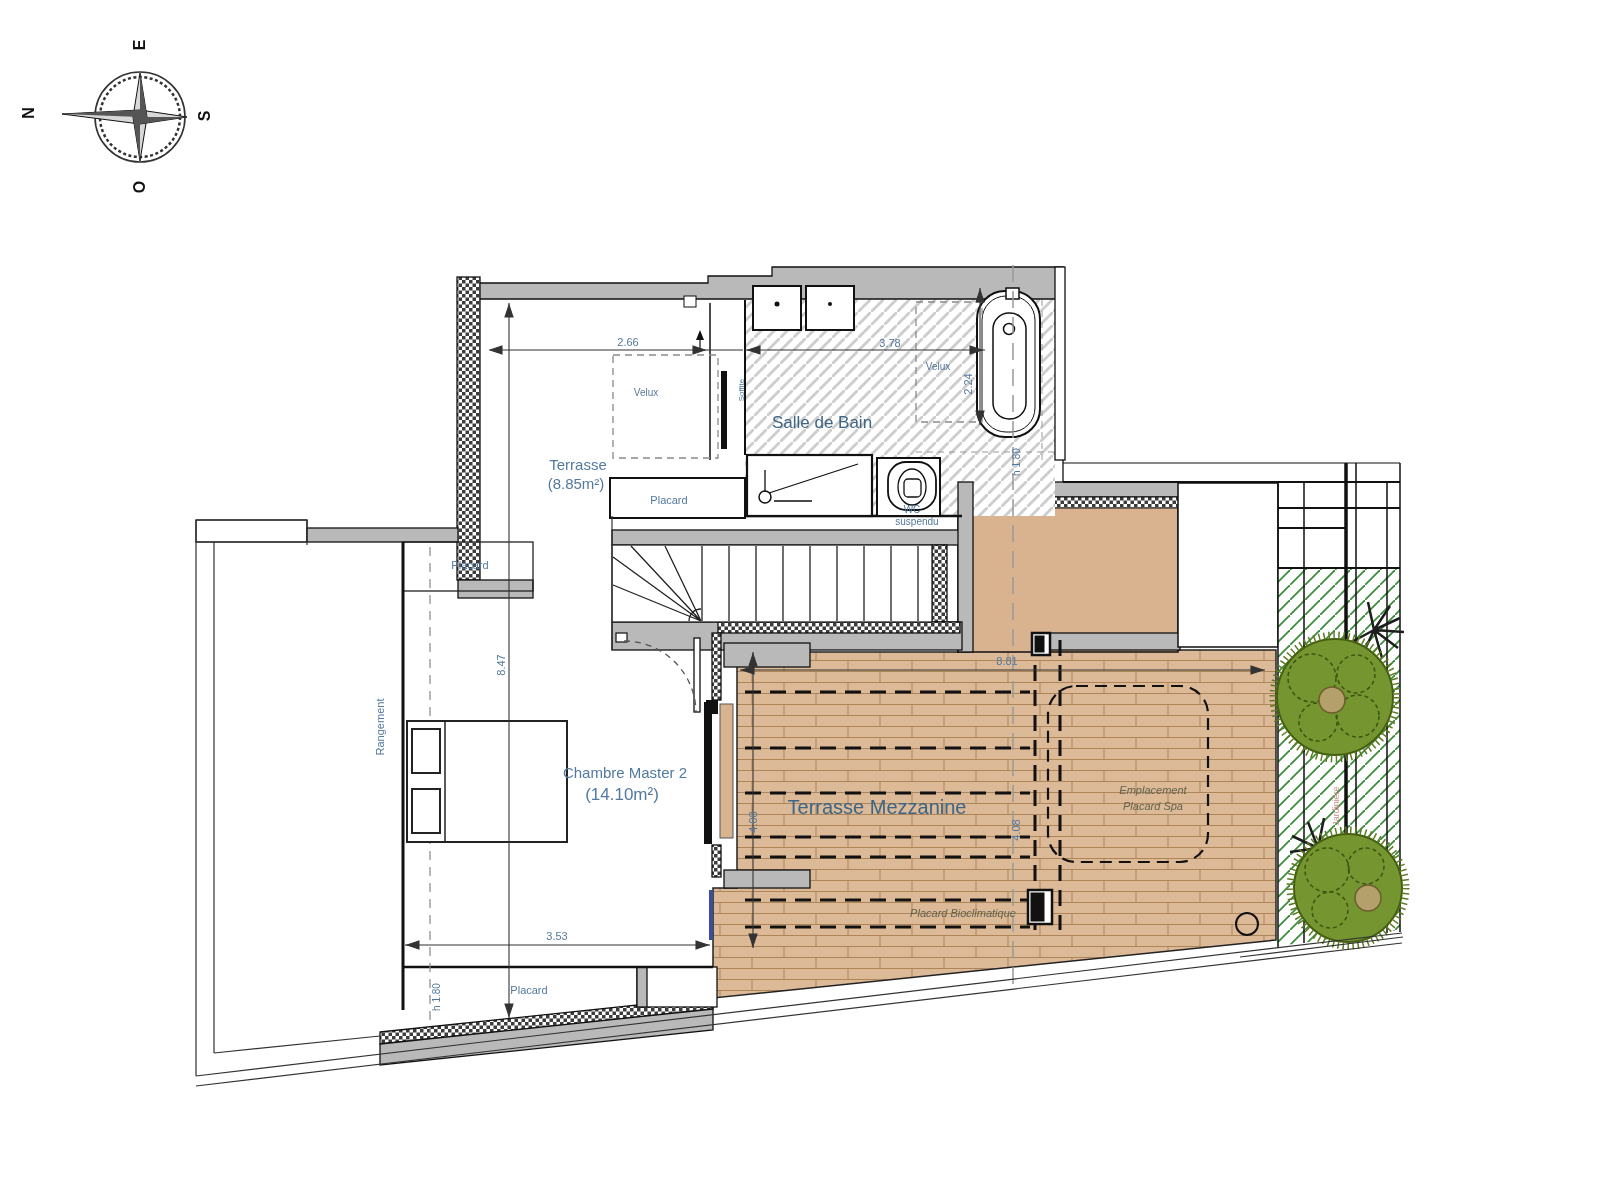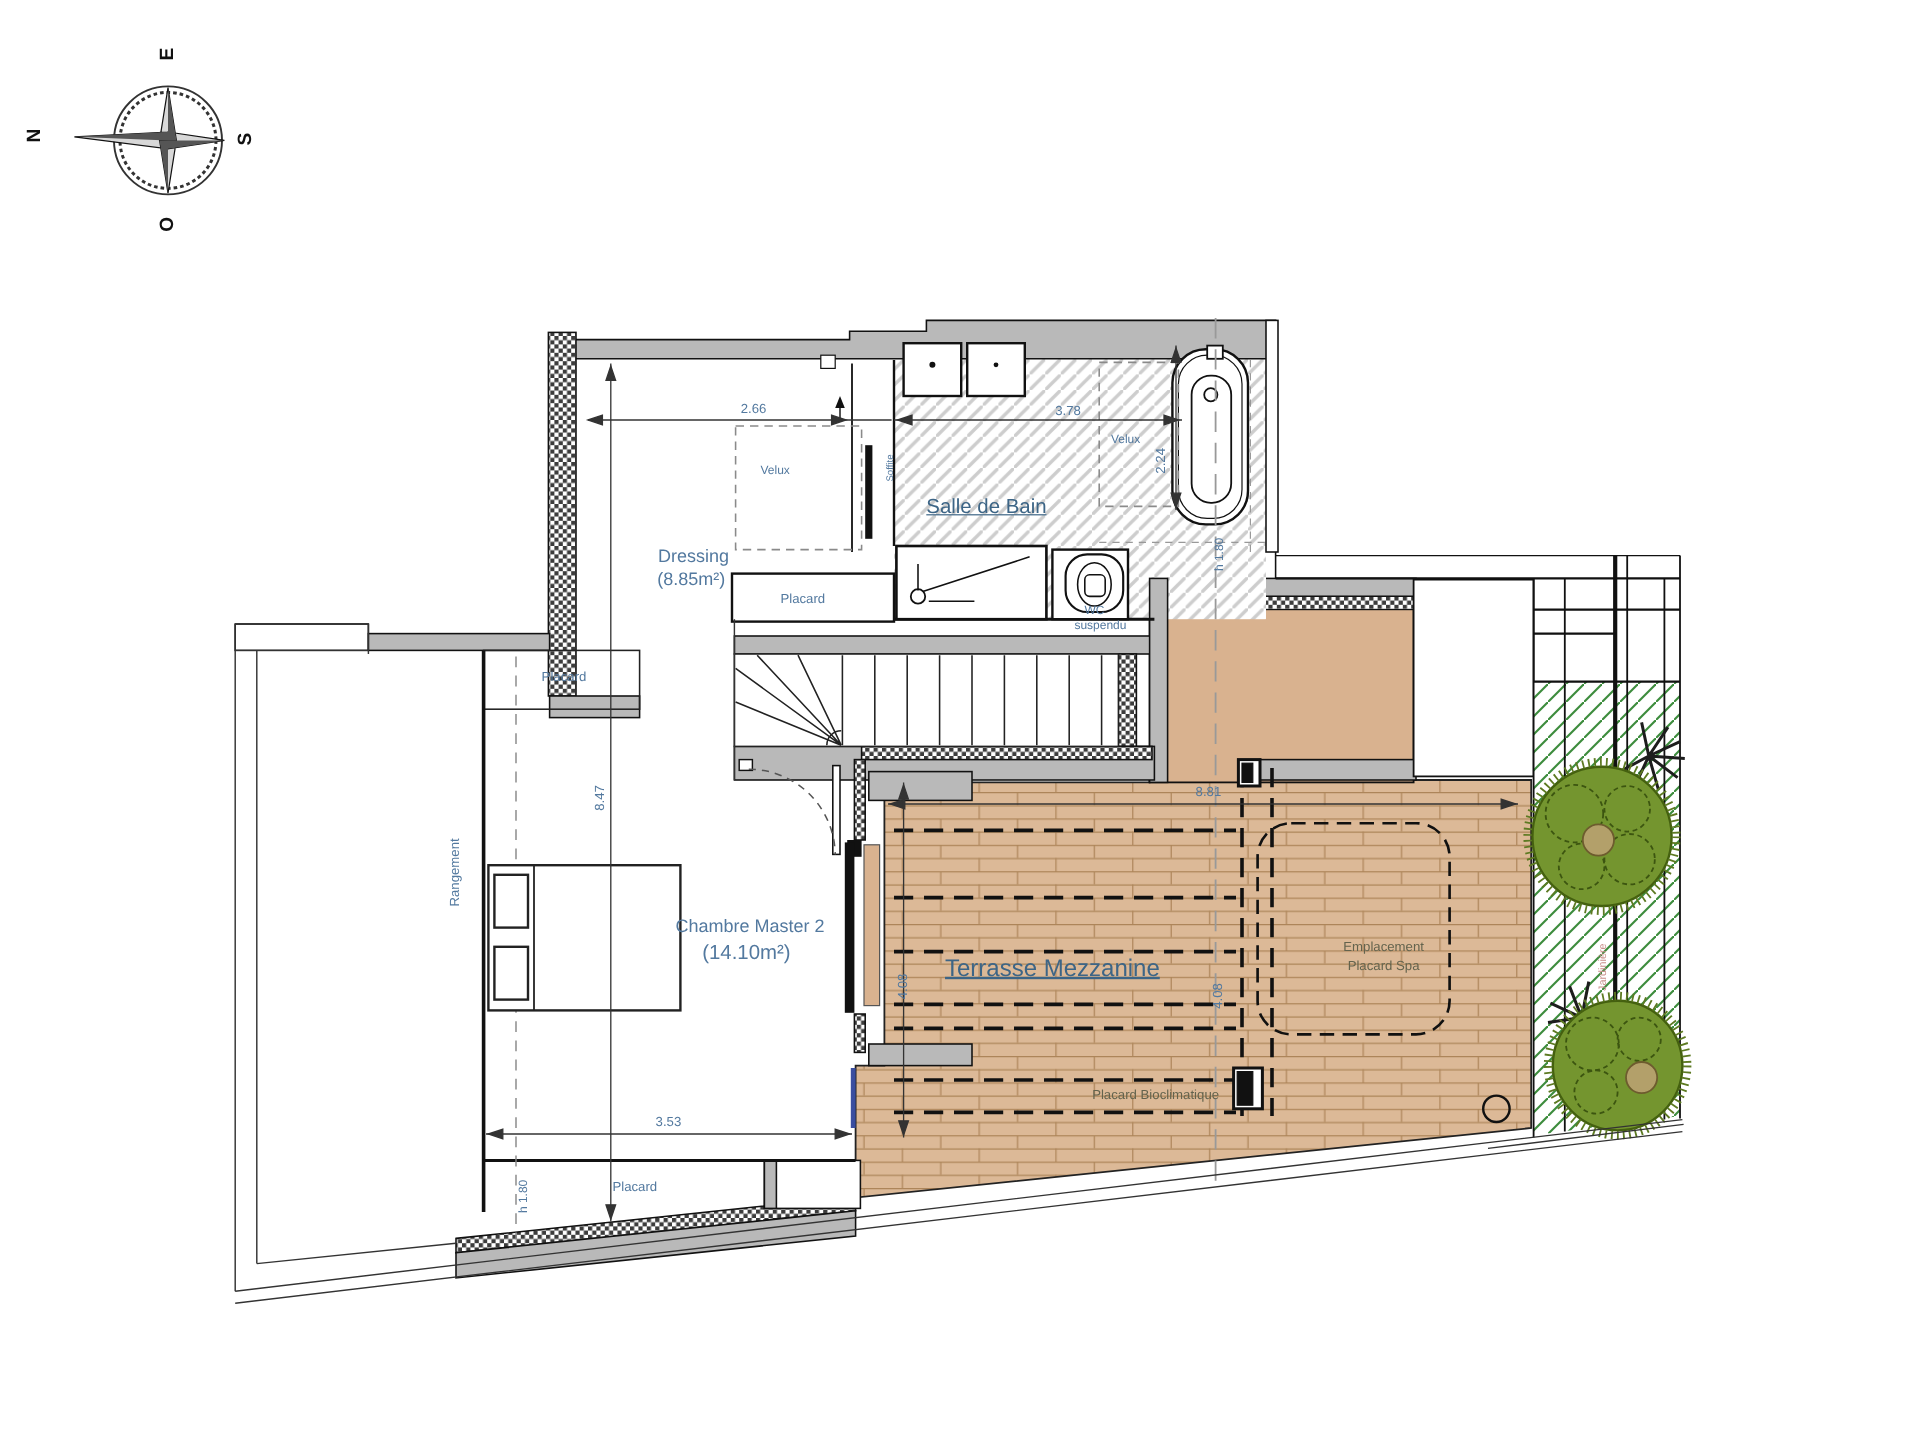--- a/index.html
+++ b/index.html
@@ -2,24 +2,24 @@
 <html><head>
 <meta charset="utf-8">
 <style>
   html,body{margin:0;padding:0;background:#ffffff;}
   #canvas{position:relative;width:1600px;height:1194px;background:#fff;overflow:hidden;
           font-family:"Liberation Sans", sans-serif;}
   #plan-svg{position:absolute;left:0;top:0;}
   .lbl{position:absolute;transform:translate(-50%,-50%);white-space:nowrap;
        color:#53799f;line-height:1;}
   .rot{transform:translate(-50%,-50%) rotate(-90deg);}
-  .it{color:#5e5e49;color:#63634d;}
+  .it{color:#5e5e49;font-style:italic;color:#63634d;}
   .rose{color:#c9908c;}
   .blk{color:#111;font-weight:bold;}
-  .big{color:#3d6586;text-decoration:underline;}
+  .big{color:#3d6586;}
 </style>
 </head>
 <body>
 
 <div id="canvas">
 
 <svg id="plan-svg" width="1600" height="1194" viewBox="0 0 1600 1194">
   <defs>
     <pattern id="chk" width="7" height="7" patternUnits="userSpaceOnUse">
       <rect width="7" height="7" fill="#fff"></rect>
@@ -259,21 +259,21 @@
     <path d="M62,114 L140,110 L140,117 Z" fill="#555"></path>
   </g>
 </svg>
 
 <div class="lbl blk" style="left:140px;top:45px;font-size:16px"><span class="rot" style="display:inline-block;transform:rotate(-90deg)">E</span></div>
 <div class="lbl blk" style="left:205px;top:116px;font-size:16px"><span style="display:inline-block;transform:rotate(-90deg)">S</span></div>
 <div class="lbl blk" style="left:140px;top:187px;font-size:16px"><span style="display:inline-block;transform:rotate(-90deg)">O</span></div>
 <div class="lbl blk" style="left:29px;top:113px;font-size:16px"><span style="display:inline-block;transform:rotate(-90deg)">N</span></div>
 
 <div class="lbl big" style="left:822px;top:422px;font-size:17px">Salle de Bain</div>
-<div class="lbl" style="left:578px;top:464px;font-size:15px">Dressing</div>
+<div class="lbl" style="left:578px;top:464px;font-size:15px">Terrasse</div>
 <div class="lbl" style="left:576px;top:483px;font-size:15px">(8.85m²)</div>
 <div class="lbl" style="left:625px;top:772px;font-size:15px">Chambre Master 2</div>
 <div class="lbl" style="left:622px;top:794px;font-size:17px">(14.10m²)</div>
 <div class="lbl big" style="left:877px;top:807px;font-size:20px">Terrasse Mezzanine</div>
 <div class="lbl rot" style="left:380px;top:727px;font-size:11px">Rangement</div>
 <div class="lbl rot rose" style="left:1336px;top:806px;font-size:9px">Jardinière</div>
 
 <div class="lbl" style="left:646px;top:393px;font-size:10px">Velux</div>
 <div class="lbl" style="left:938px;top:367px;font-size:10px">Velux</div>
 <div class="lbl" style="left:470px;top:565px;font-size:11px">Placard</div>

